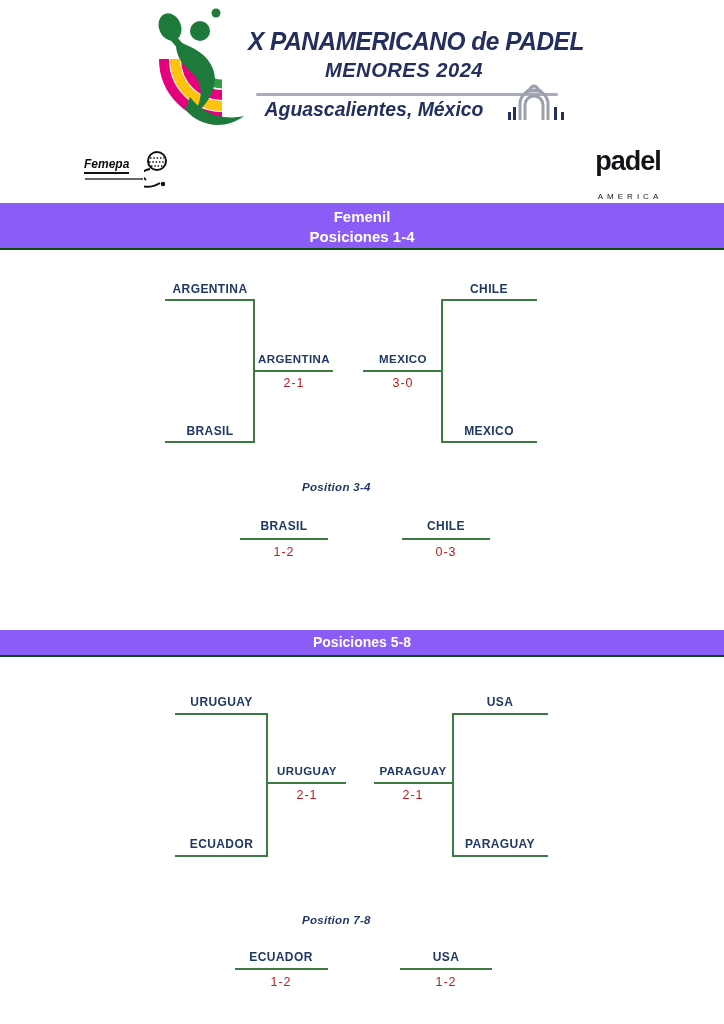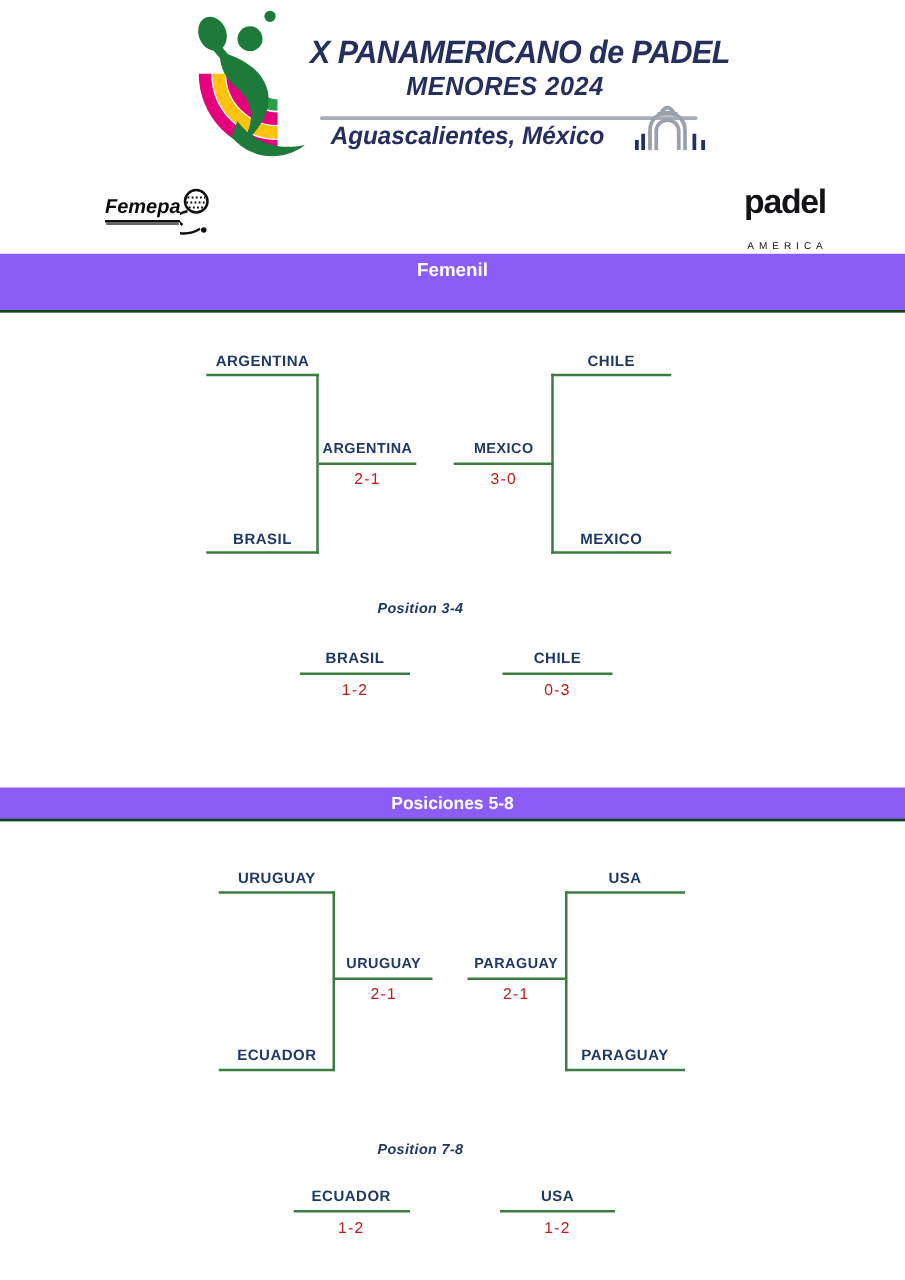--- a/index.html
+++ b/index.html
@@ -16,21 +16,21 @@
           transform:scaleX(0.96);letter-spacing:0.5px;}
   .title-rule{position:absolute;left:256px;top:93px;width:302px;height:3px;
           background:#a7adb8;border-radius:2px;}
   .location{position:absolute;left:236px;top:98px;width:276px;text-align:center;
           font-size:20px;font-weight:bold;font-style:italic;color:#252f5e;
           transform:scaleX(0.97);white-space:nowrap;}
   .arch-svg{position:absolute;left:506px;top:80px;}
 
   
   .femepa{position:absolute;left:80px;top:148px;width:104px;height:44px;}
-  .femepa-label{position:absolute;left:4px;top:9px;font-size:16px;font-weight:bold;
+  .femepa-label{position:absolute;left:4px;top:9px;font-size:12px;font-weight:bold;
           font-style:italic;color:#0b0b0b;border-bottom:2px solid #111;padding-bottom:1px;}
   .femepa-sub{position:absolute;left:5px;top:30px;width:58px;height:2px;background:#333;opacity:.75;}
   .femepa-racket{position:absolute;left:64px;top:2px;}
   .fip{position:absolute;left:312px;top:146px;width:130px;height:50px;display:flex;align-items:center;}
   .fip-text{margin-left:4px;font-size:10.5px;font-weight:bold;color:#101010;line-height:1.12;
           transform:scaleX(0.84);transform-origin:left center;letter-spacing:0;white-space:nowrap;}
   .padelam{position:absolute;left:583px;top:148px;width:90px;text-align:center;}
   .padelam-word{font-size:27px;font-weight:800;color:#141418;letter-spacing:-1px;line-height:1;}
   .padelam-sub{font-size:8px;font-weight:normal;color:#141418;letter-spacing:4px;margin-top:17px;padding-left:4px;}
 
@@ -103,20 +103,21 @@
   </div>
 
 
   <div class="padelam">
     <div class="padelam-word">padel</div>
     <div class="padelam-sub">AMERICA</div>
   </div>
 
   <div class="banner banner1">
     <div>Femenil</div>
+    <div>Posiciones 1-4</div>
   </div>
 
   <div class="team" style="left:160px;top:282px;width:100px;">ARGENTINA</div>
   <div class="bline" style="left:165px;top:299px;width:90px;height:2px;"></div>
   <div class="bline" style="left:253px;top:299px;width:2px;height:144px;"></div>
   <div class="team" style="left:160px;top:424px;width:100px;">BRASIL</div>
   <div class="bline" style="left:165px;top:441px;width:90px;height:2px;"></div>
 
   <div class="team" style="left:249px;top:353px;width:90px;font-size:11.5px;">ARGENTINA</div>
   <div class="bline" style="left:255px;top:370px;width:78px;height:2px;"></div>

